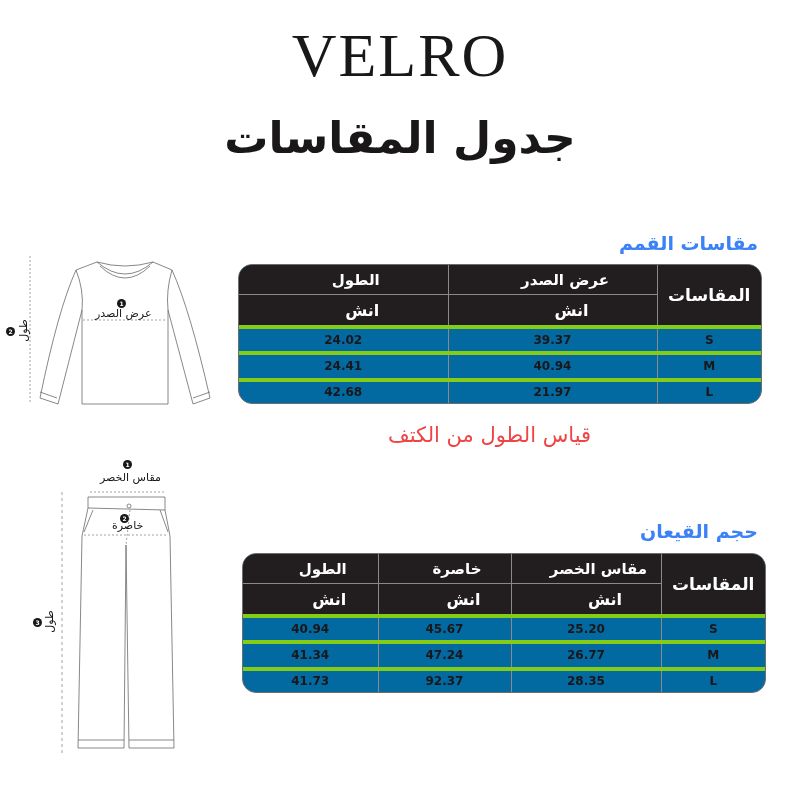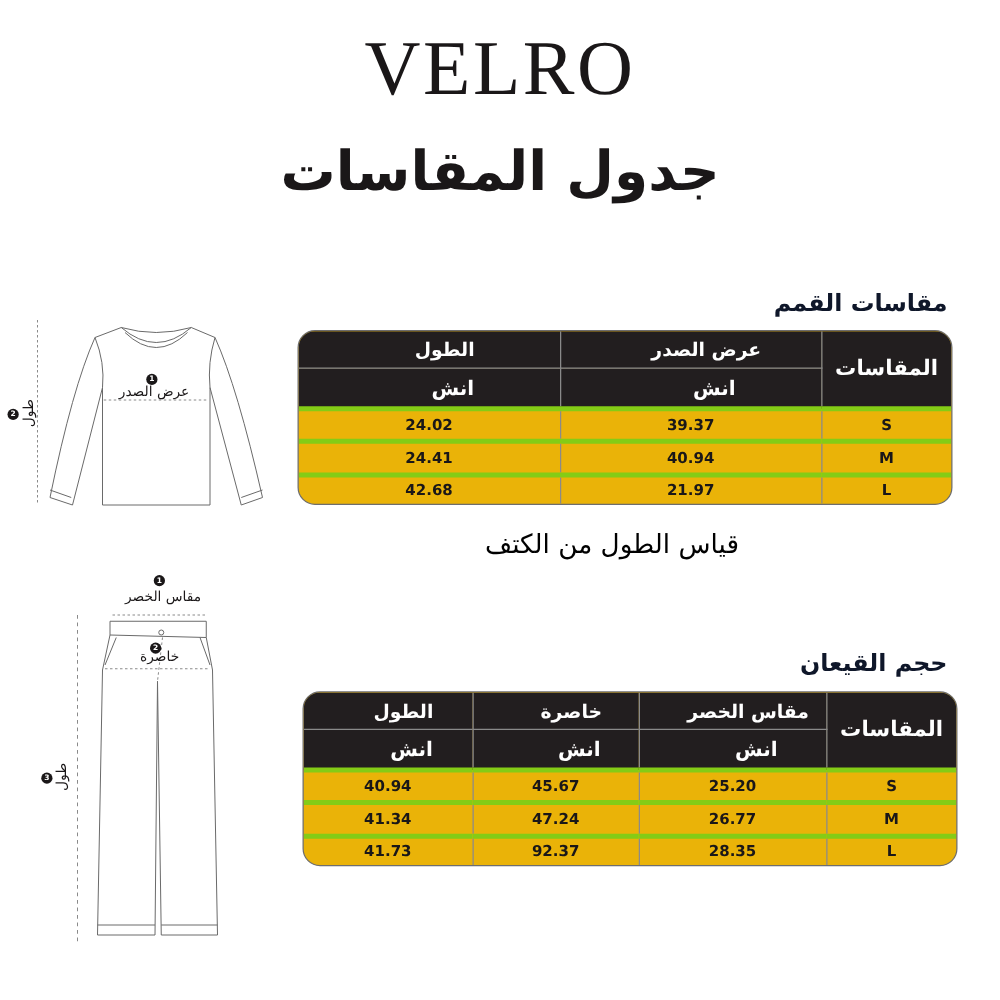--- a/index.html
+++ b/index.html
@@ -3,25 +3,25 @@
 <meta charset="utf-8">
 <style>
   html, body { margin:0; padding:0; background:#ffffff; }
   body { width:800px; height:800px; position:relative; overflow:hidden;
          font-family:"DejaVu Sans", sans-serif; color:#1a1718; }
   .brand { position:absolute; left:0; top:20px; width:800px; text-align:center;
            font-family:"Liberation Serif", serif; font-size:62px; font-weight:400;
            letter-spacing:2px; color:#1a1718; line-height:70px; }
   .page-title { position:absolute; left:0; top:108px; width:800px; text-align:center;
            font-size:44px; font-weight:bold; direction:rtl; line-height:60px; color:#1a1718; }
-  .section-title { position:absolute; direction:rtl; font-size:19px; font-weight:bold; color:#0f172a; }
-  .subtitle { position:absolute; direction:rtl; font-size:21px; color:#000000; }
+  .section-title { position:absolute; direction:rtl; font-size:19px; font-weight:bold; color:#3b82f6; }
+  .subtitle { position:absolute; direction:rtl; font-size:21px; color:#ef4444; }
 
   .size-table { position:absolute; border:1.5px solid #6e6e6e; border-radius:14px;
-                overflow:hidden; background:#eab308; direction:rtl; }
+                overflow:hidden; background:#0369a1; direction:rtl; }
   .size-table table { border-collapse:collapse; width:100%; height:100%; table-layout:fixed; }
   .size-table th { background:#221e1f; color:#fff; font-weight:bold; text-align:center; padding:0; }
   .size-table th.size-col { font-size:17px; border-left:1px solid #8a8a8a; }
   .size-table th.col-head { font-size:15px; height:29px; border-left:1px solid #8a8a8a;
                             border-bottom:1px solid #8a8a8a;padding-left:25px; }
   .size-table th.unit { font-size:16px; font-weight:bold; height:30px; border-left:1px solid #8a8a8a;padding-left:38px; }
   .size-table th:last-child, .size-table td:last-child { border-left:none; }
   .size-table td { text-align:center; font-size:12px; font-weight:bold; color:#1a1718;
                    border-top:4px solid #84cc16; border-left:1px solid #8a8a8a; padding:0; }
 

